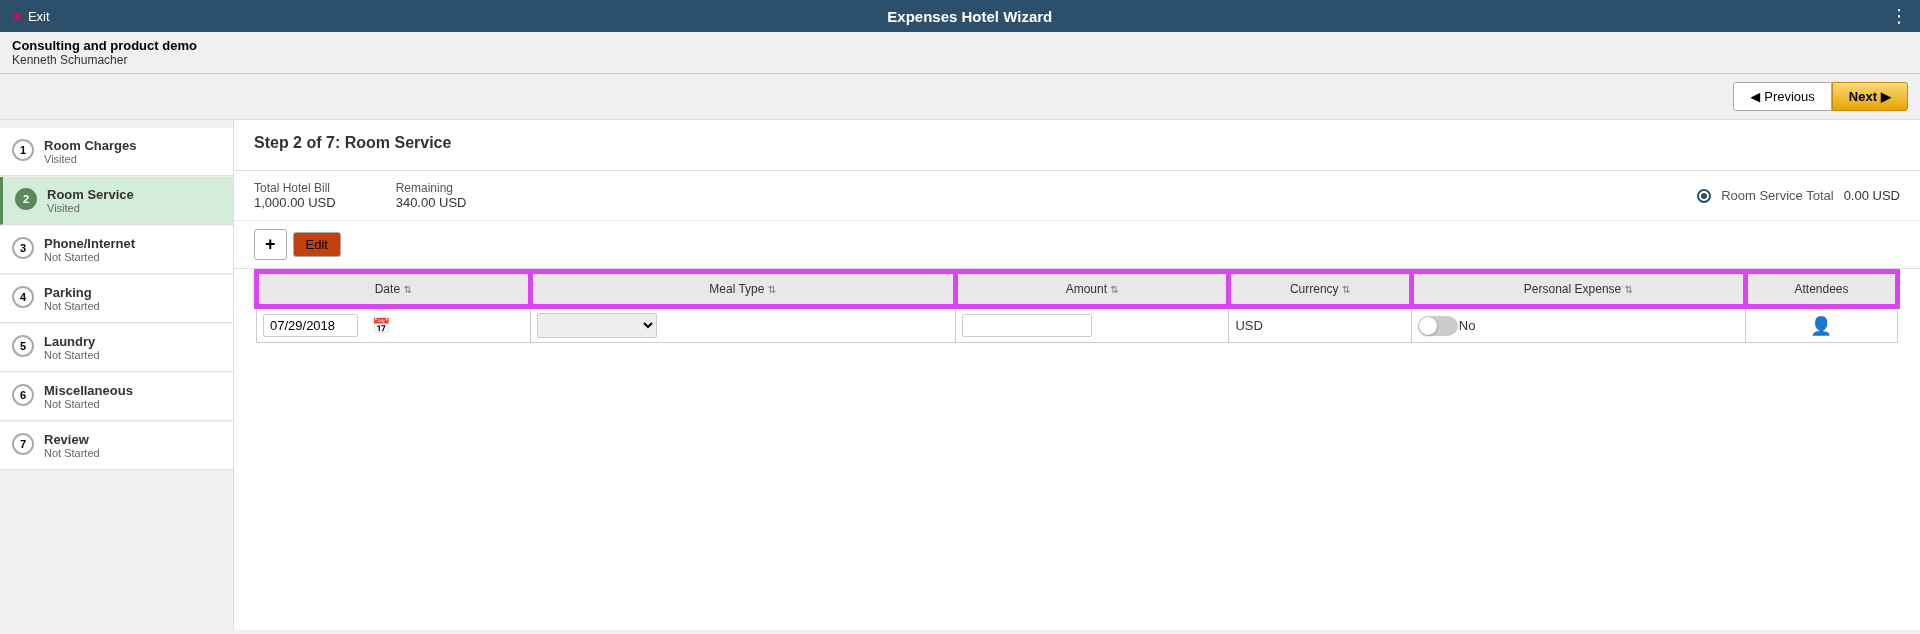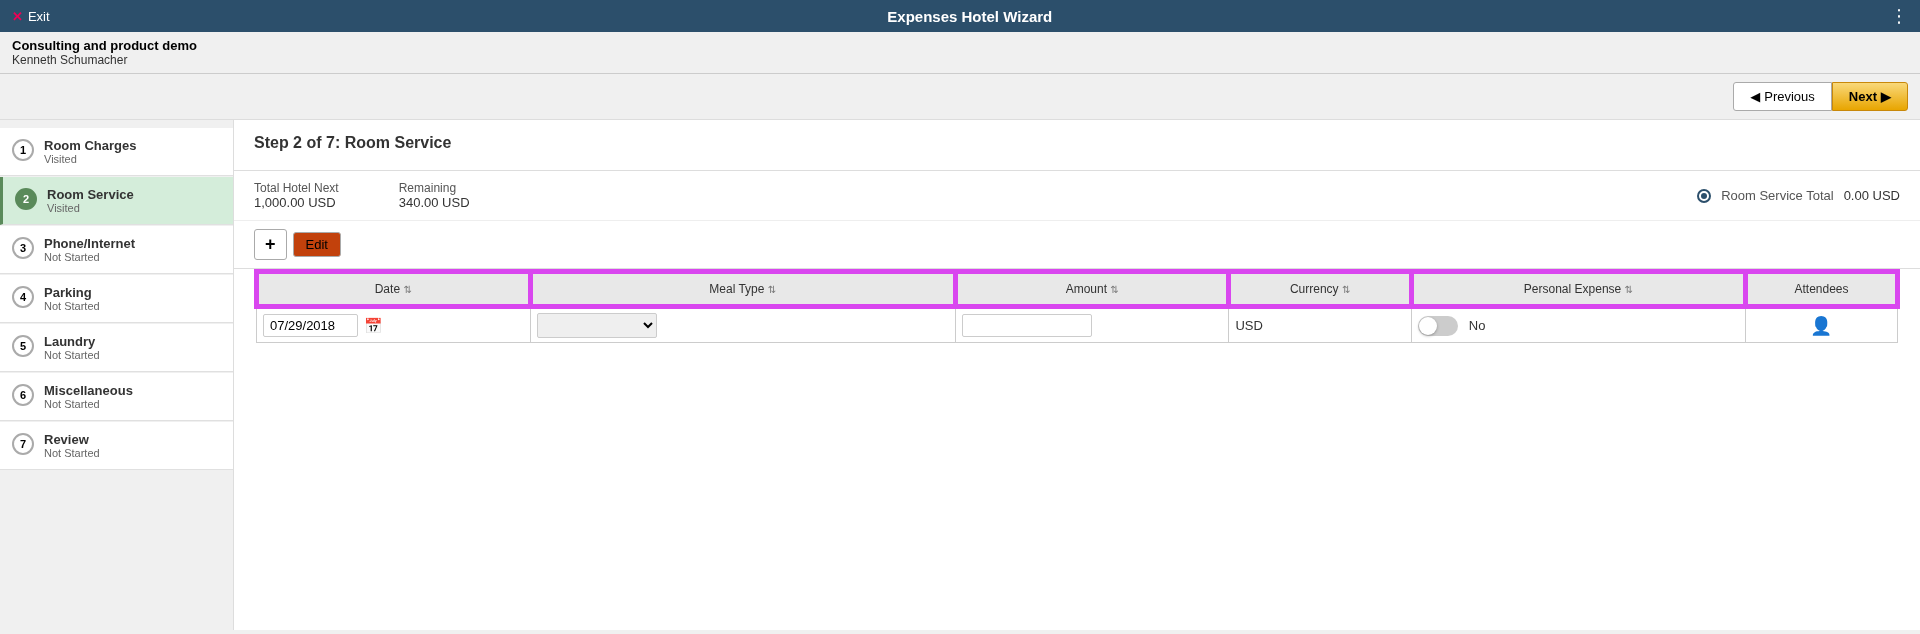--- a/index.html
+++ b/index.html
@@ -173,40 +173,40 @@
       cursor: pointer;
     }
     .data-table th .sort-icon { font-size: 10px; color: #777; }
     .data-table td {
       border: 1px solid #ccc;
       padding: 4px 6px;
       vertical-align: middle;
     }
     .data-table tr:nth-child(even) td { background: #f8f8f8; }
 
-    .date-cell { display: flex; align-items: center; gap: 6px; }
+    .date-cell { display: flex; align-items: center; gap: 14px; }
     .date-input {
       border: 1px solid #ccc; padding: 3px 6px; font-size: 13px;
       width: 95px; border-radius: 2px;
     }
     .cal-icon {
       cursor: pointer; font-size: 15px; color: #555;
     }
     .meal-select {
       width: 120px; padding: 3px 6px; border: 1px solid #ccc; border-radius: 2px;
       font-size: 13px;
     }
     .amount-input {
       width: 130px; padding: 3px 6px; border: 1px solid #ccc; border-radius: 2px;
       font-size: 13px;
     }
     .currency-val { font-size: 13px; color: #333; }
 
     
-    .toggle-container { display: flex; align-items: center; gap: 11px; }
+    .toggle-container { display: flex; align-items: center; gap: 1px; }
     .toggle {
       width: 40px; height: 20px; border-radius: 10px;
       background: #ccc; position: relative; cursor: pointer;
       display: inline-block;
     }
     .toggle-knob {
       width: 18px; height: 18px; border-radius: 50%;
       background: white; position: absolute; top: 1px; left: 1px;
       box-shadow: 0 1px 3px rgba(0,0,0,0.3);
     }
@@ -314,21 +314,21 @@
 
   <div class="content">
 
     <div class="content-header">
       <div class="step-title">Step 2 of 7: Room Service</div>
     </div>
 
     <div class="summary-row">
       <div class="summary-left">
         <div class="summary-item">
-          <label>Total Hotel Next</label>
+          <label>Total Hotel Bill</label>
           <span>1,000.00 USD</span>
         </div>
         <div class="summary-item">
           <label>Remaining</label>
           <span>340.00 USD</span>
         </div>
       </div>
       <div class="summary-right">
         <div class="radio-icon">
           <div class="radio-inner"></div>

